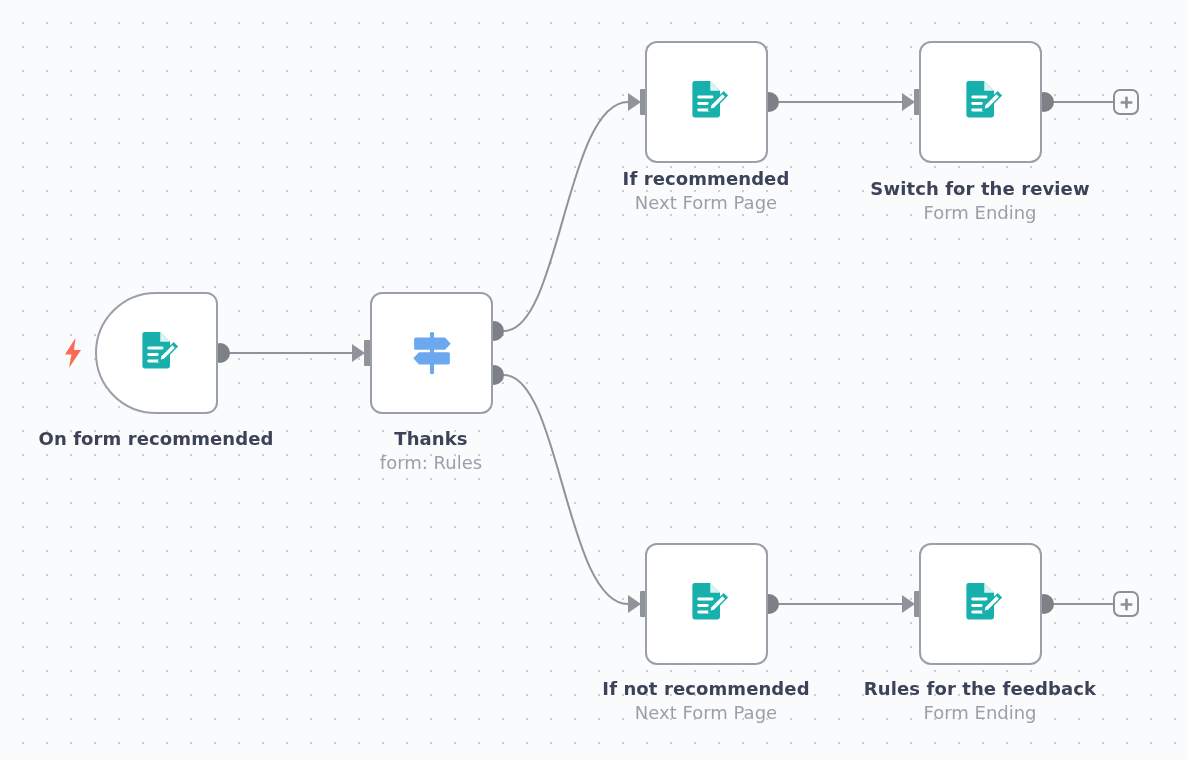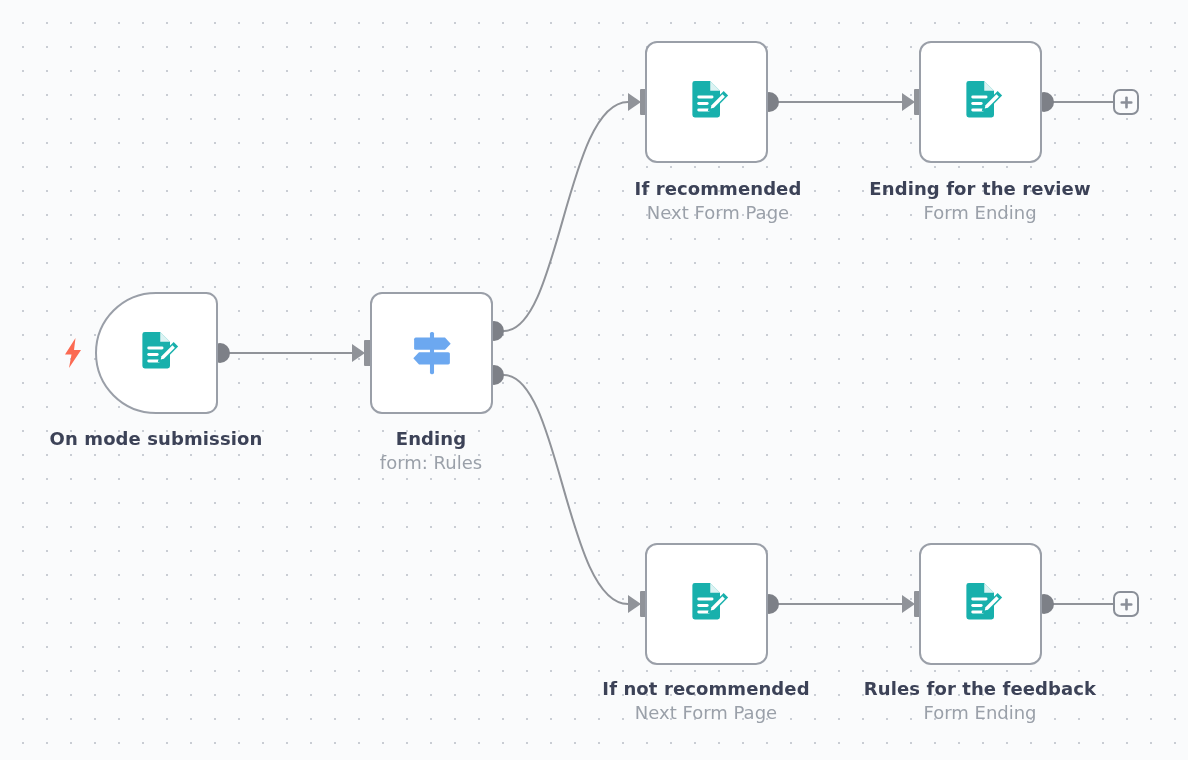--- a/index.html
+++ b/index.html
@@ -191,64 +191,64 @@
       <path fill="#18b0ac" d="M14 6 h22 l12 12 v30 a3 3 0 0 1 -3 3 H17 a3 3 0 0 1 -3 -3 V9 a3 3 0 0 1 3 -3 Z"></path>
       <path fill="#ffffff" fill-opacity="0.85" d="M36 6 l12 12 h-12 Z"></path>
       <rect fill="#ffffff" x="20" y="24" width="20" height="3.6" rx="1.8"></rect>
       <rect fill="#ffffff" x="20" y="32" width="14" height="3.6" rx="1.8"></rect>
       <rect fill="#ffffff" x="20" y="40" width="16" height="3.6" rx="1.8"></rect>
       <path fill="#18b0ac" d="M52.5 18.5 l5.5 5.5 -18 18 -7 1.5 1.5 -7 Z"></path>
       <path fill="#ffffff" d="M51 22.5 l3 3 -13.5 13.5 -4 1 1 -4 Z"></path>
     </svg>
   </div>
   <div class="caption" style="left:156px; top:427px;">
-    <div class="caption-title">On mode submission</div>
+    <div class="caption-title">On form recommended</div>
   </div>
 
   <div class="node" style="left:370px; top:292px; width:123px; height:122px;">
     <svg class="node-icon switch-icon-box" viewBox="0 0 64 64">
       <rect fill="#6ca8f0" x="29.5" y="6" width="5" height="52" rx="2"></rect>
       <path fill="#6ca8f0" d="M12 13 h36 l7 7.5 -7 7.5 H12 a2 2 0 0 1 -2 -2 V15 a2 2 0 0 1 2 -2 Z"></path>
       <path fill="#6ca8f0" d="M52 31 H16 l-7 7.5 7 7.5 h36 a2 2 0 0 0 2 -2 V33 a2 2 0 0 0 -2 -2 Z"></path>
     </svg>
   </div>
   <div class="caption" style="left:431px; top:427px;">
-    <div class="caption-title">Ending</div>
+    <div class="caption-title">Thanks</div>
     <div class="caption-sub">form: Rules</div>
   </div>
 
   <div class="node" style="left:645px; top:41px; width:123px; height:122px;">
     <svg class="node-icon" viewBox="0 0 64 64">
       <path fill="#18b0ac" d="M14 6 h22 l12 12 v30 a3 3 0 0 1 -3 3 H17 a3 3 0 0 1 -3 -3 V9 a3 3 0 0 1 3 -3 Z"></path>
       <path fill="#ffffff" fill-opacity="0.85" d="M36 6 l12 12 h-12 Z"></path>
       <rect fill="#ffffff" x="20" y="24" width="20" height="3.6" rx="1.8"></rect>
       <rect fill="#ffffff" x="20" y="32" width="14" height="3.6" rx="1.8"></rect>
       <rect fill="#ffffff" x="20" y="40" width="16" height="3.6" rx="1.8"></rect>
       <path fill="#18b0ac" d="M52.5 18.5 l5.5 5.5 -18 18 -7 1.5 1.5 -7 Z"></path>
       <path fill="#ffffff" d="M51 22.5 l3 3 -13.5 13.5 -4 1 1 -4 Z"></path>
     </svg>
   </div>
-  <div class="caption" style="left:706px; top:177px;margin-left:12px;">
+  <div class="caption" style="left:706px; top:167px;">
     <div class="caption-title">If recommended</div>
     <div class="caption-sub">Next Form Page</div>
   </div>
 
   <div class="node" style="left:919px; top:41px; width:123px; height:122px;">
     <svg class="node-icon" viewBox="0 0 64 64">
       <path fill="#18b0ac" d="M14 6 h22 l12 12 v30 a3 3 0 0 1 -3 3 H17 a3 3 0 0 1 -3 -3 V9 a3 3 0 0 1 3 -3 Z"></path>
       <path fill="#ffffff" fill-opacity="0.85" d="M36 6 l12 12 h-12 Z"></path>
       <rect fill="#ffffff" x="20" y="24" width="20" height="3.6" rx="1.8"></rect>
       <rect fill="#ffffff" x="20" y="32" width="14" height="3.6" rx="1.8"></rect>
       <rect fill="#ffffff" x="20" y="40" width="16" height="3.6" rx="1.8"></rect>
       <path fill="#18b0ac" d="M52.5 18.5 l5.5 5.5 -18 18 -7 1.5 1.5 -7 Z"></path>
       <path fill="#ffffff" d="M51 22.5 l3 3 -13.5 13.5 -4 1 1 -4 Z"></path>
     </svg>
   </div>
   <div class="caption" style="left:980px; top:177px;">
-    <div class="caption-title">Ending for the review</div>
+    <div class="caption-title">Switch for the review</div>
     <div class="caption-sub">Form Ending</div>
   </div>
 
   <div class="node" style="left:645px; top:543px; width:123px; height:122px;">
     <svg class="node-icon" viewBox="0 0 64 64">
       <path fill="#18b0ac" d="M14 6 h22 l12 12 v30 a3 3 0 0 1 -3 3 H17 a3 3 0 0 1 -3 -3 V9 a3 3 0 0 1 3 -3 Z"></path>
       <path fill="#ffffff" fill-opacity="0.85" d="M36 6 l12 12 h-12 Z"></path>
       <rect fill="#ffffff" x="20" y="24" width="20" height="3.6" rx="1.8"></rect>
       <rect fill="#ffffff" x="20" y="32" width="14" height="3.6" rx="1.8"></rect>
       <rect fill="#ffffff" x="20" y="40" width="16" height="3.6" rx="1.8"></rect>

